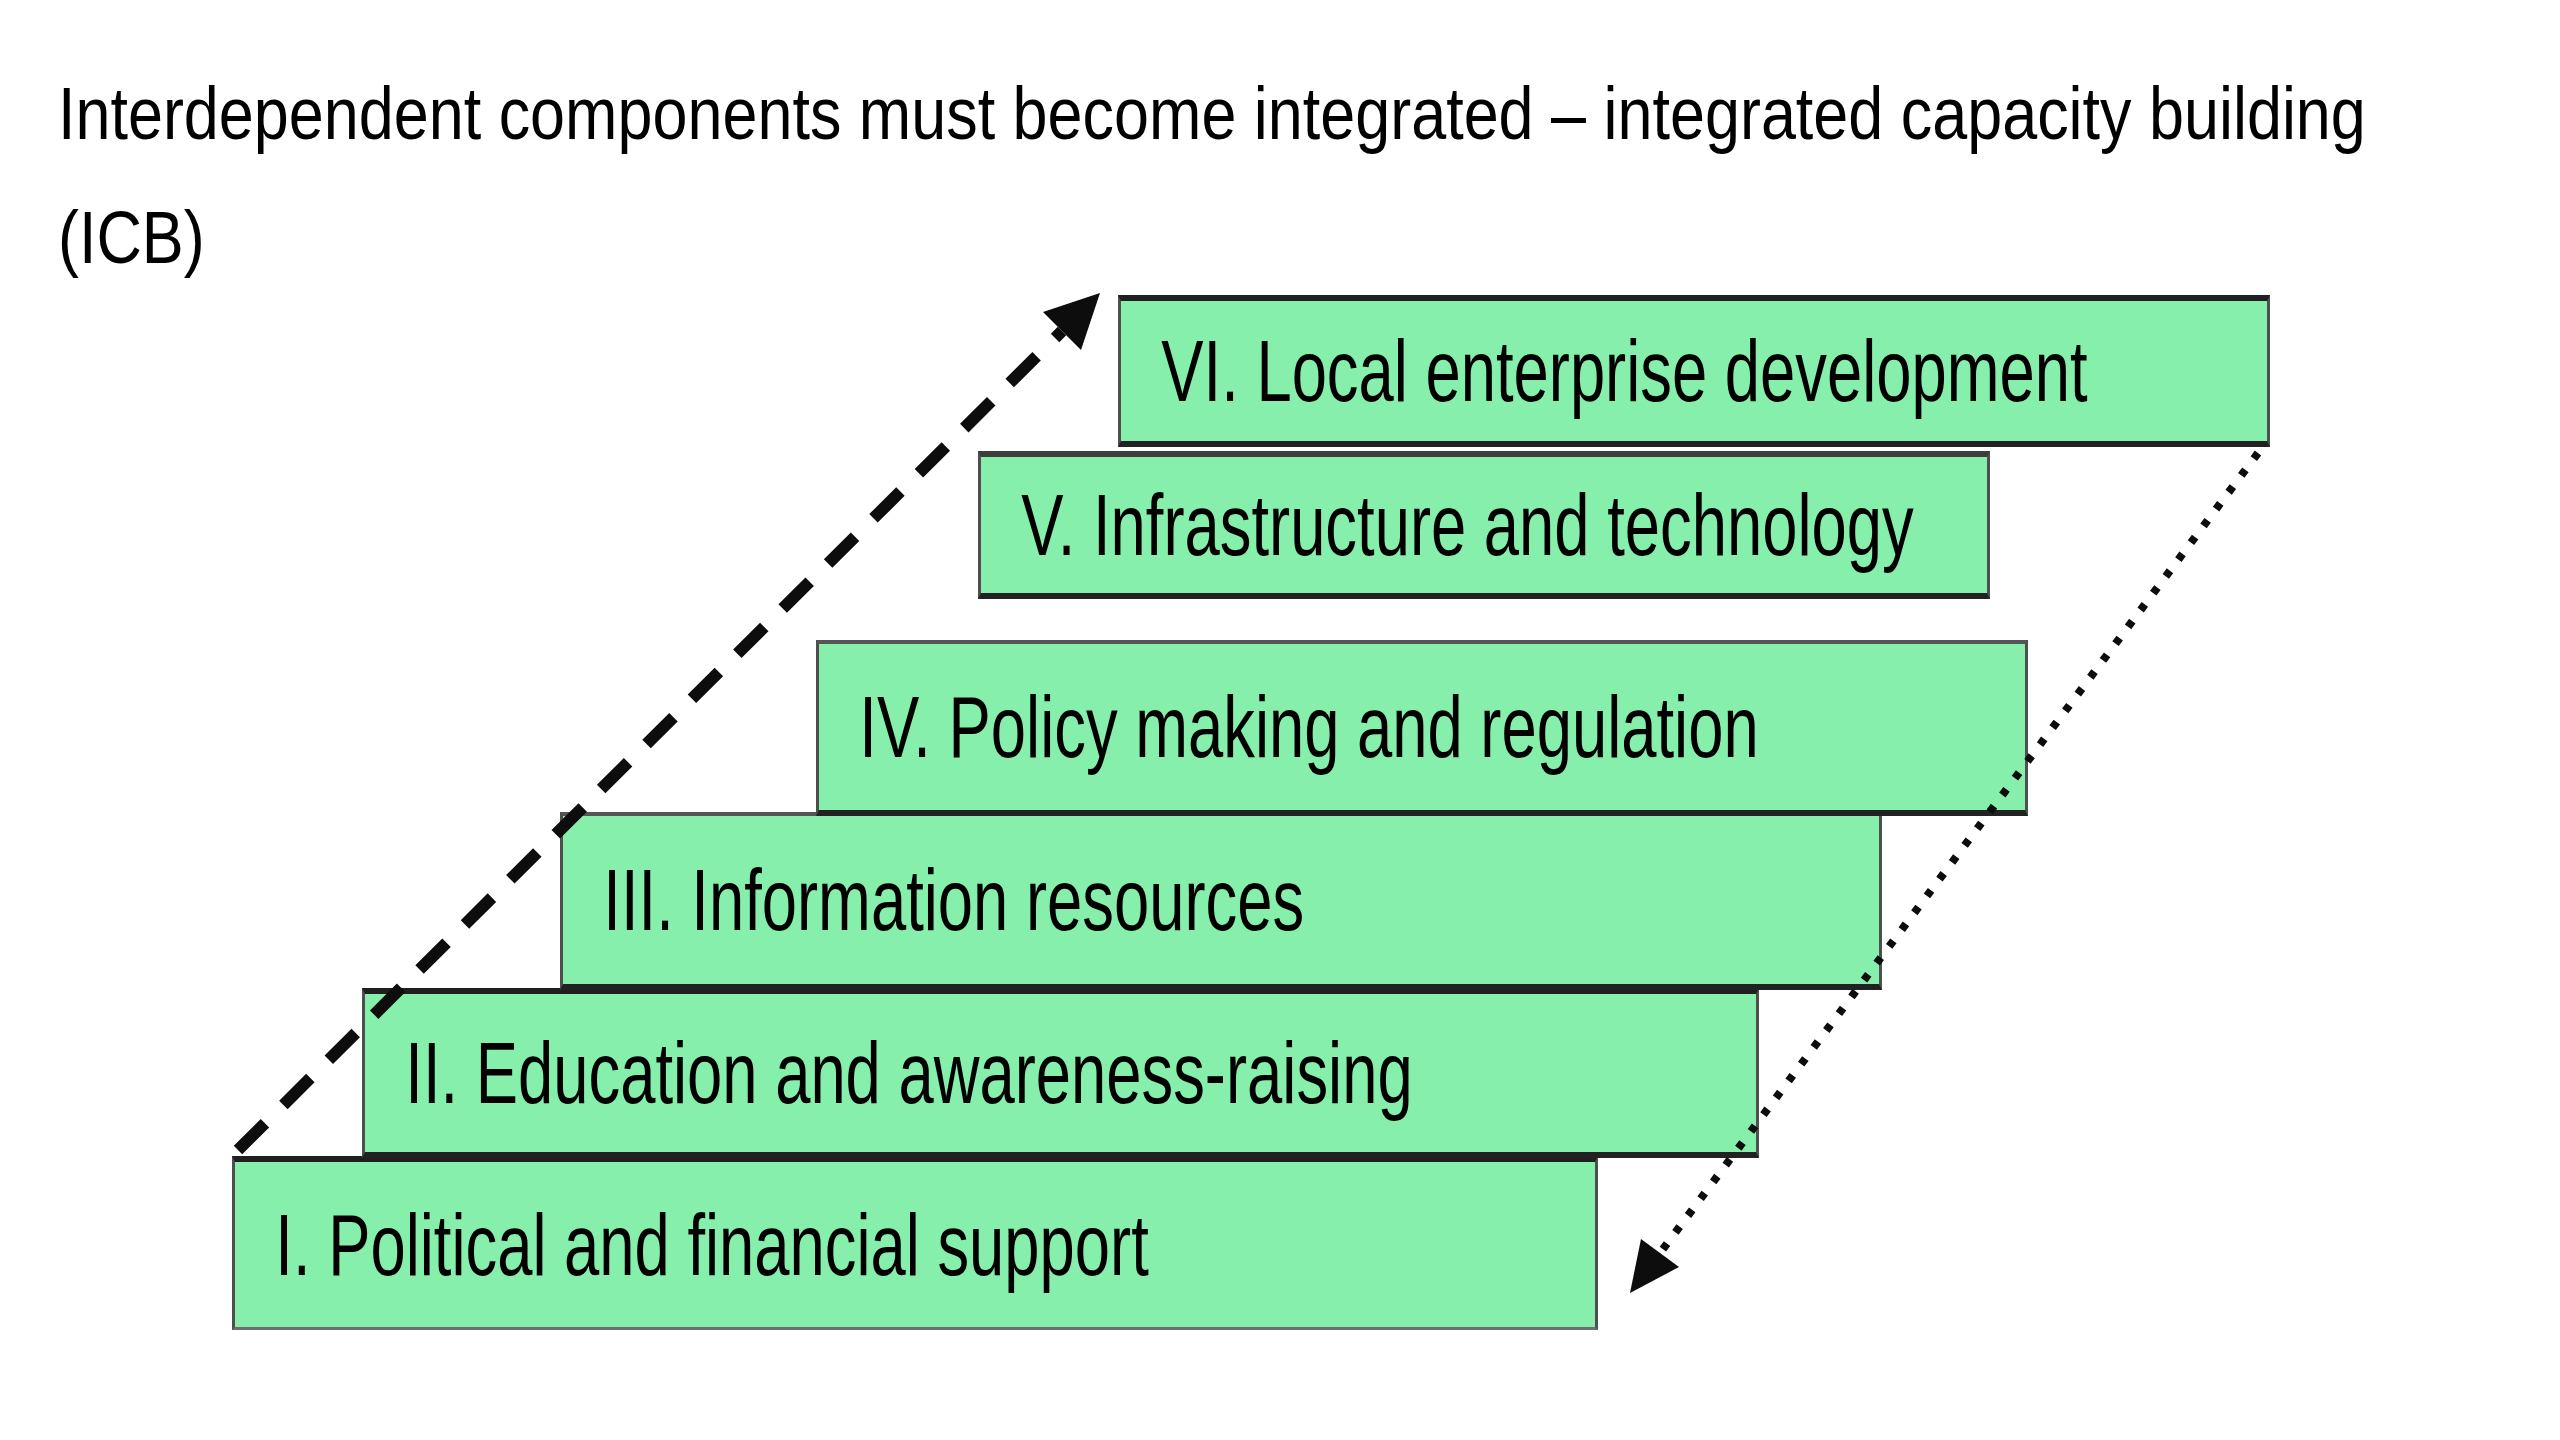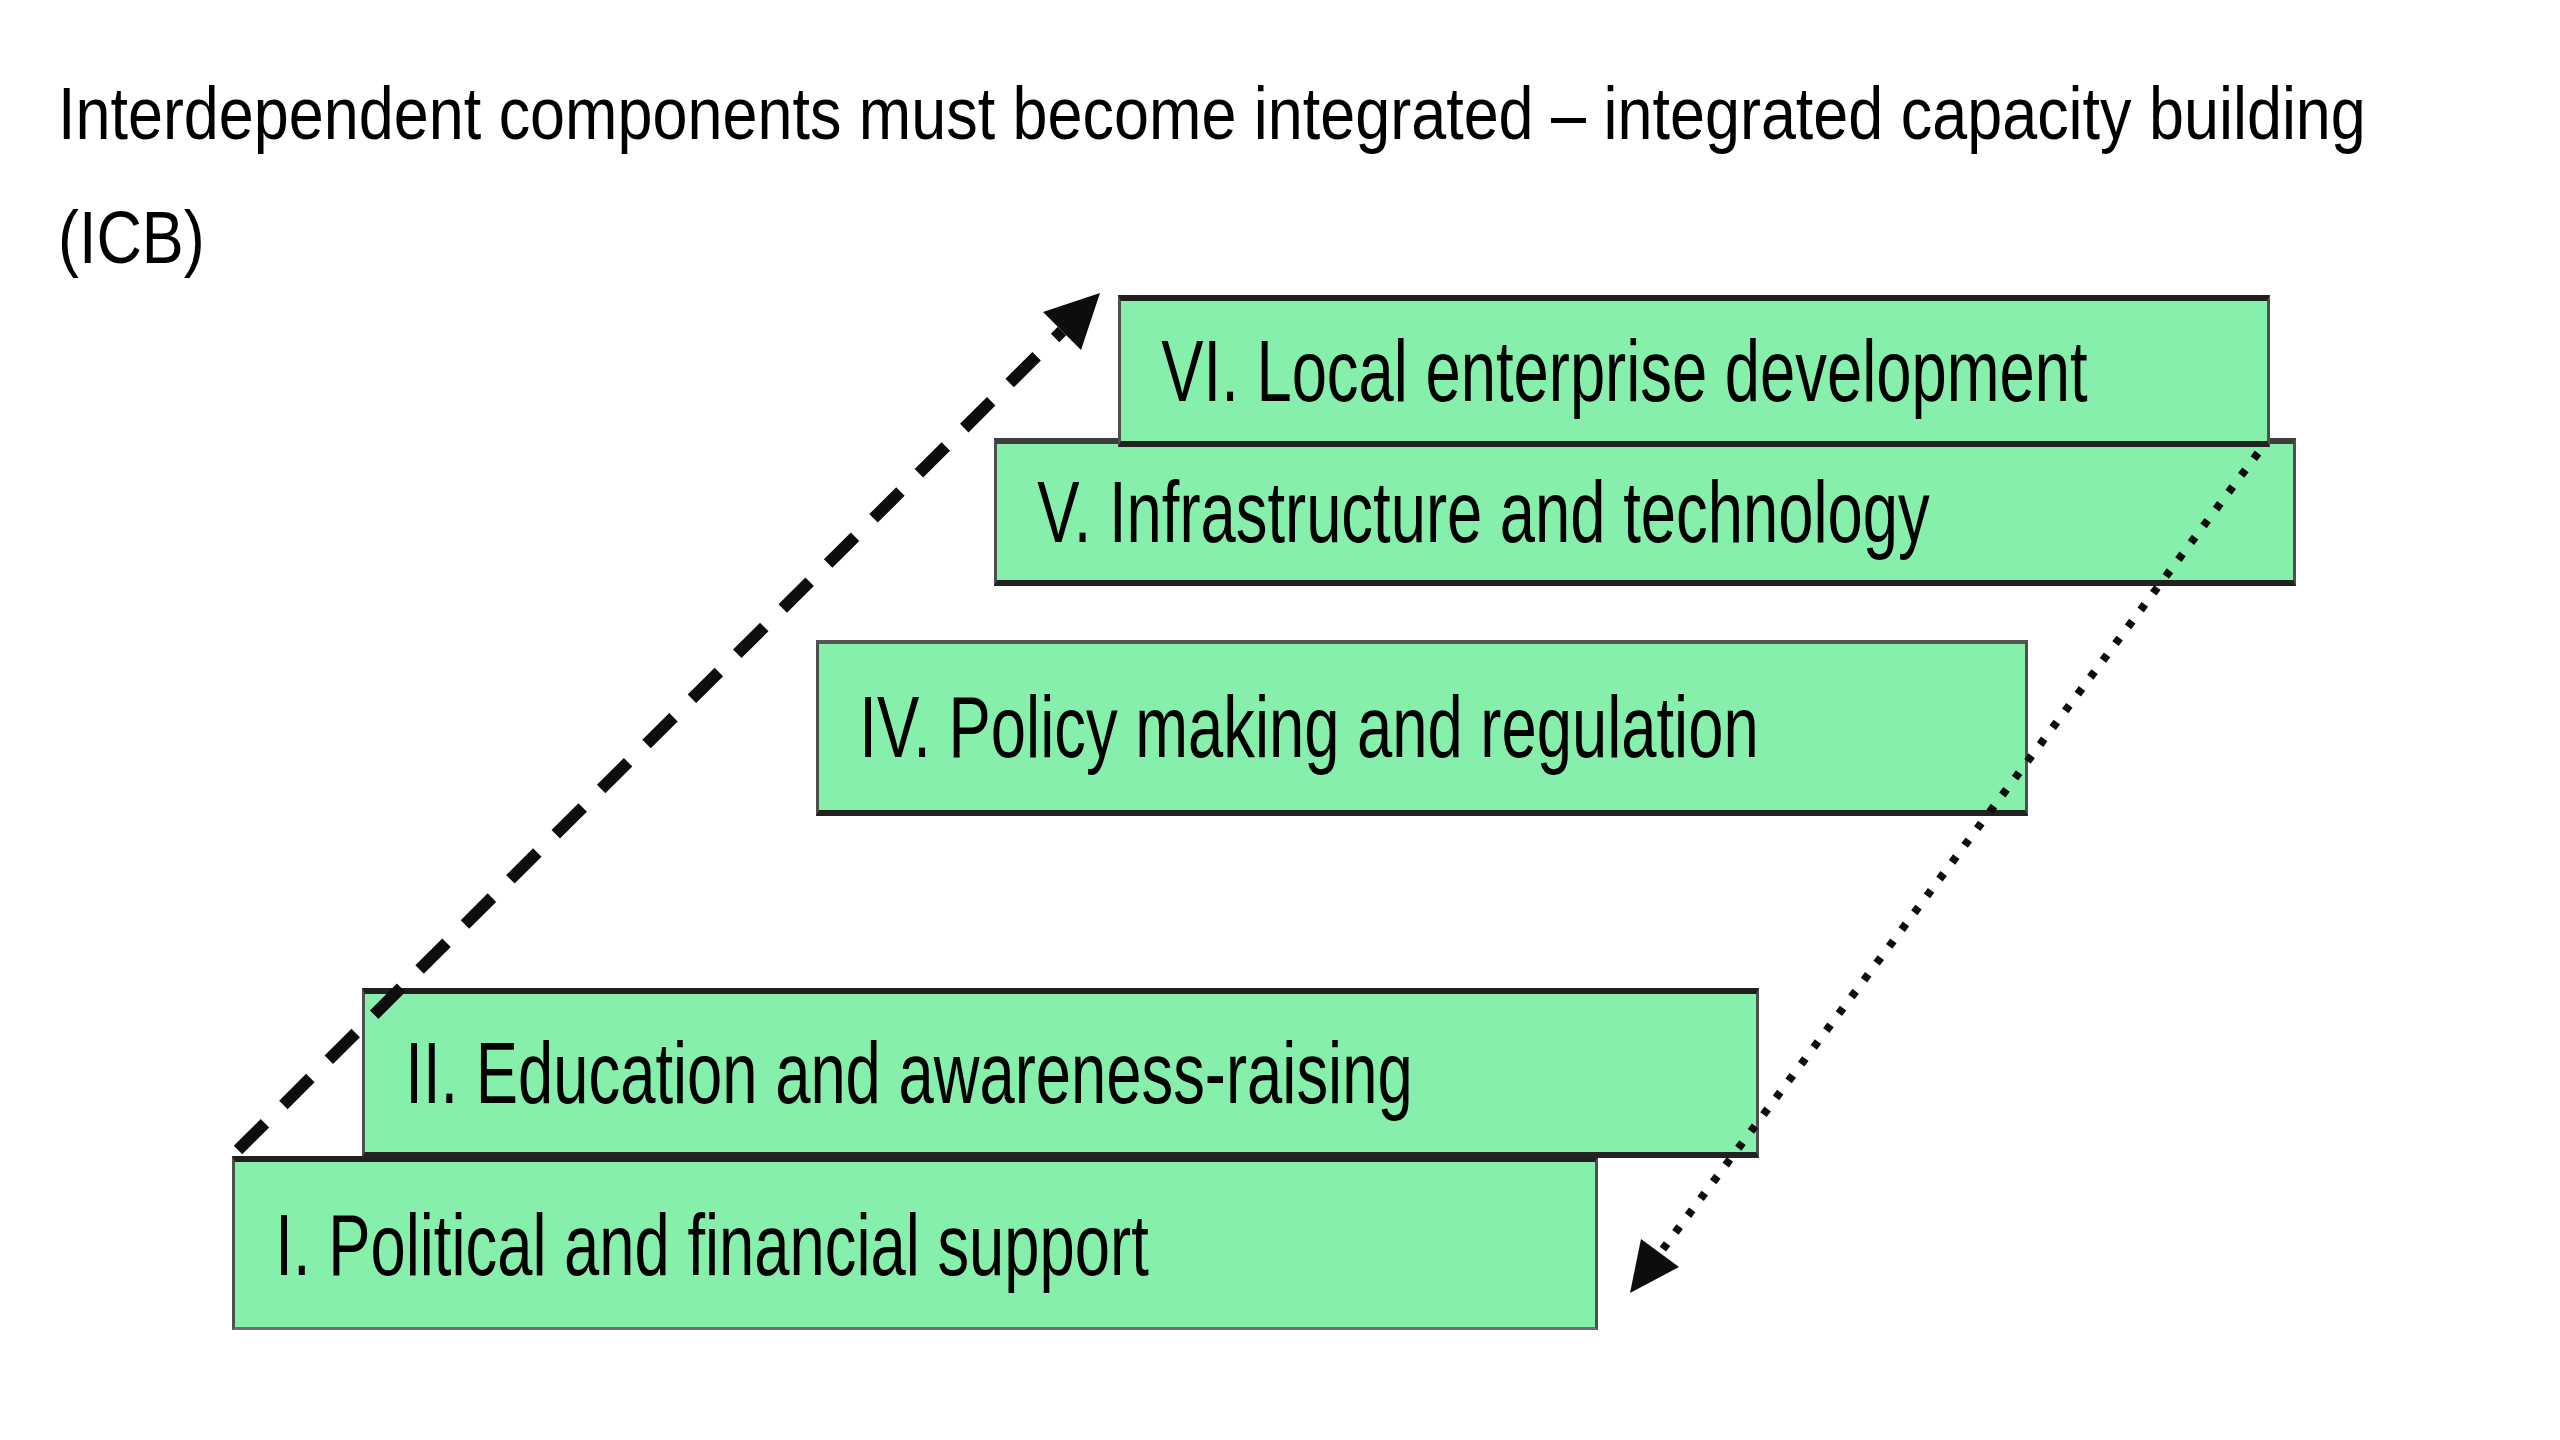--- a/index.html
+++ b/index.html
@@ -61,22 +61,22 @@
     padding-left: 56px;
     font-size: 88px;
     font-weight: 400;
     white-space: nowrap;
     transform: scaleX(0.72);
     transform-origin: left center;
   }
 
   
   .b6 { left: 1118px; top: 295px;  width: 1152px; height: 152px; z-index: 6; }
-  .b5 { left: 978px;  top: 438px;  width: 1302px; height: 148px; z-index: 5;
-        border-top-color: #3d3d3d; margin-left: 16px; }
+  .b5 { left: 978px;  top: 451px;  width: 1012px; height: 148px; z-index: 5;
+        border-top-color: #3d3d3d; }
   .b4 { left: 816px;  top: 640px;  width: 1212px; height: 176px; z-index: 4;
         border-top-width: 4px; border-top-color: #555555; }
   .b3 { left: 560px;  top: 812px;  width: 1322px; height: 178px; z-index: 3;
         border-top-width: 4px; border-top-color: #555555; }
   .b2 { left: 362px;  top: 988px;  width: 1397px; height: 170px; z-index: 2; }
   .b1 { left: 232px;  top: 1156px; width: 1366px; height: 174px; z-index: 1;
         border-bottom-width: 3px; border-bottom-color: #6e6e6e; }
 
   .arrows {
     position: absolute;
@@ -102,20 +102,23 @@
 
     <div class="stage b6">
       <span class="stage-label">VI. Local enterprise development</span>
     </div>
     <div class="stage b5">
       <span class="stage-label">V. Infrastructure and technology</span>
     </div>
     <div class="stage b4">
       <span class="stage-label">IV. Policy making and regulation</span>
     </div>
+    <div class="stage b3">
+      <span class="stage-label">III. Information resources</span>
+    </div>
     <div class="stage b2">
       <span class="stage-label">II. Education and awareness-raising</span>
     </div>
     <div class="stage b1">
       <span class="stage-label">I. Political and financial support</span>
     </div>
 
     <svg class="arrows" width="2560" height="1440" viewBox="0 0 2560 1440" xmlns="http://www.w3.org/2000/svg">
 
       <g>

